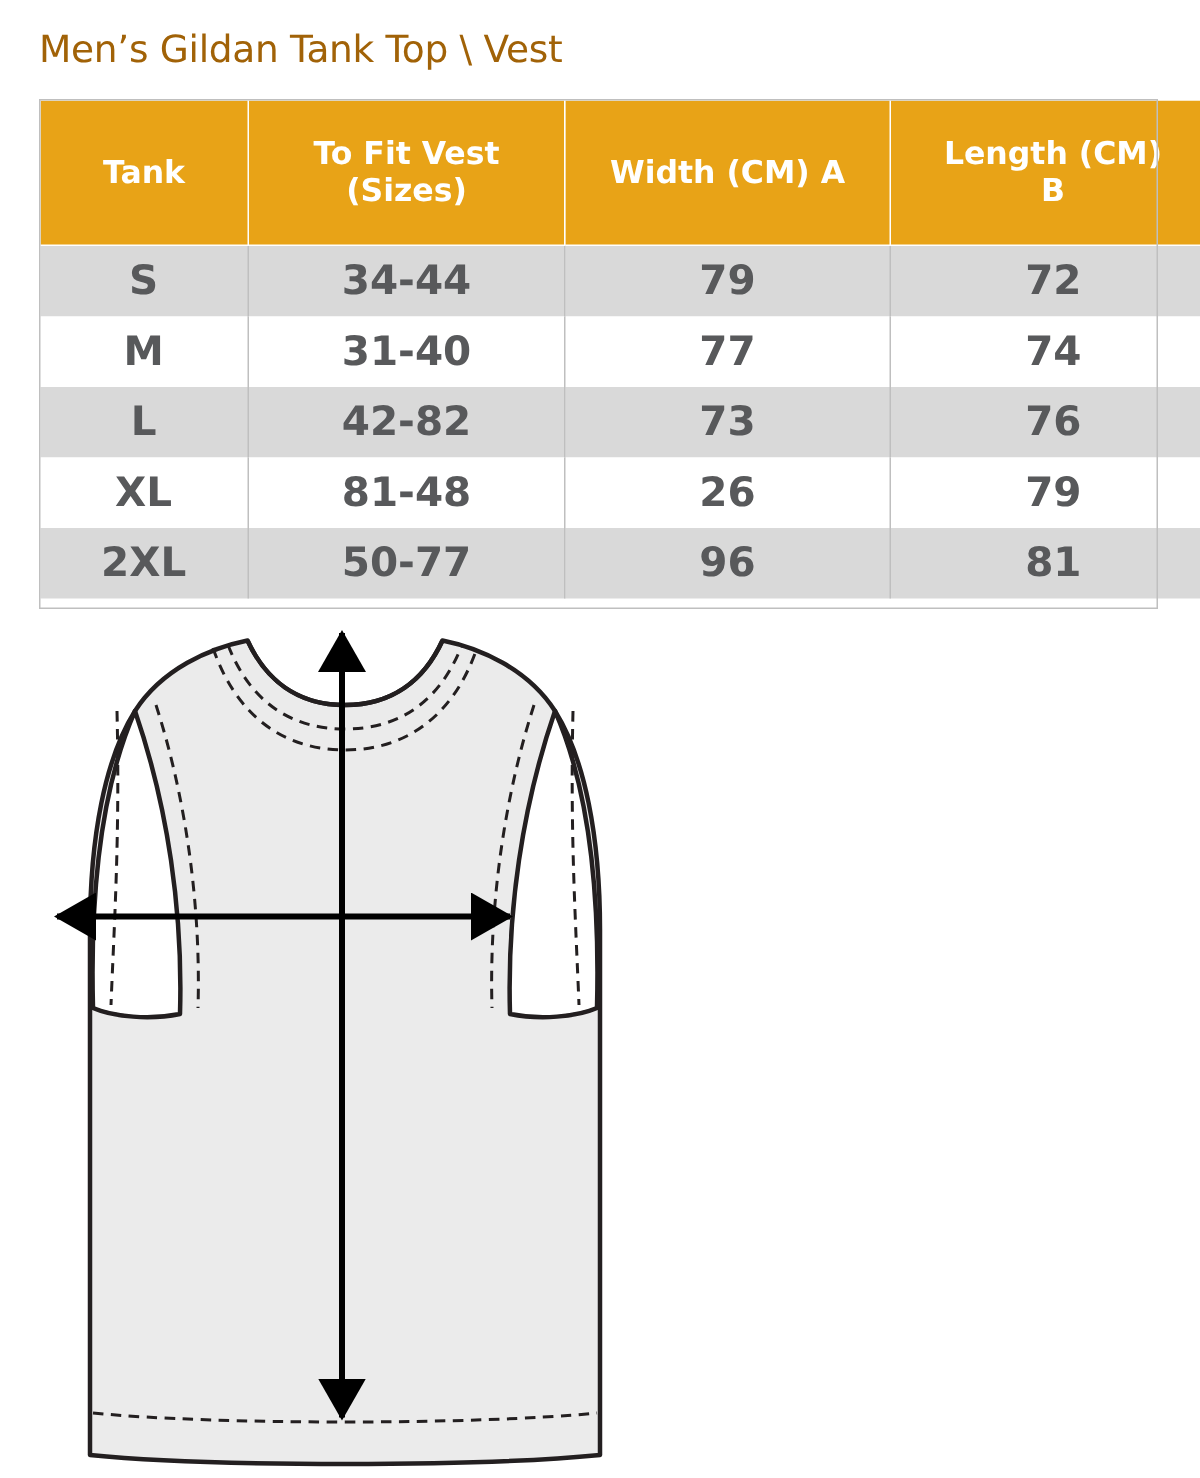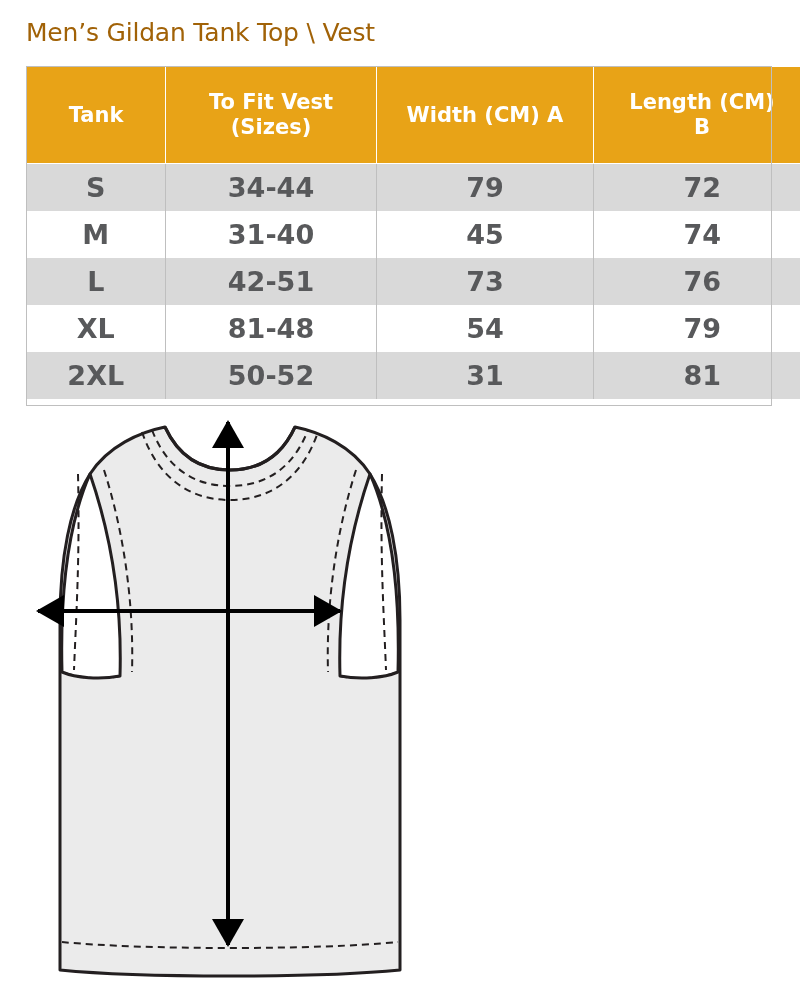--- a/index.html
+++ b/index.html
@@ -113,39 +113,39 @@
     <tbody>
       <tr class="row-shaded">
         <td class="cell-divider">S</td>
         <td class="cell-divider">34-44</td>
         <td class="cell-divider">79</td>
         <td>72</td>
       </tr>
       <tr class="row-plain">
         <td class="cell-divider">M</td>
         <td class="cell-divider">31-40</td>
-        <td class="cell-divider">45</td>
+        <td class="cell-divider">77</td>
         <td>74</td>
       </tr>
       <tr class="row-shaded">
         <td class="cell-divider">L</td>
-        <td class="cell-divider">42-51</td>
+        <td class="cell-divider">42-82</td>
         <td class="cell-divider">73</td>
         <td>76</td>
       </tr>
       <tr class="row-plain">
         <td class="cell-divider">XL</td>
         <td class="cell-divider">81-48</td>
-        <td class="cell-divider">54</td>
+        <td class="cell-divider">26</td>
         <td>79</td>
       </tr>
       <tr class="row-shaded">
         <td class="cell-divider">2XL</td>
-        <td class="cell-divider">50-52</td>
-        <td class="cell-divider">31</td>
+        <td class="cell-divider">50-77</td>
+        <td class="cell-divider">96</td>
         <td>81</td>
       </tr>
     </tbody>
   </table>
   <div class="table-outline"></div>
 
   <div class="garment-wrap">
     <svg class="garment-svg" width="800" height="577" viewBox="0 0 800 577" xmlns="http://www.w3.org/2000/svg">
 
       <path d="M 60 212

